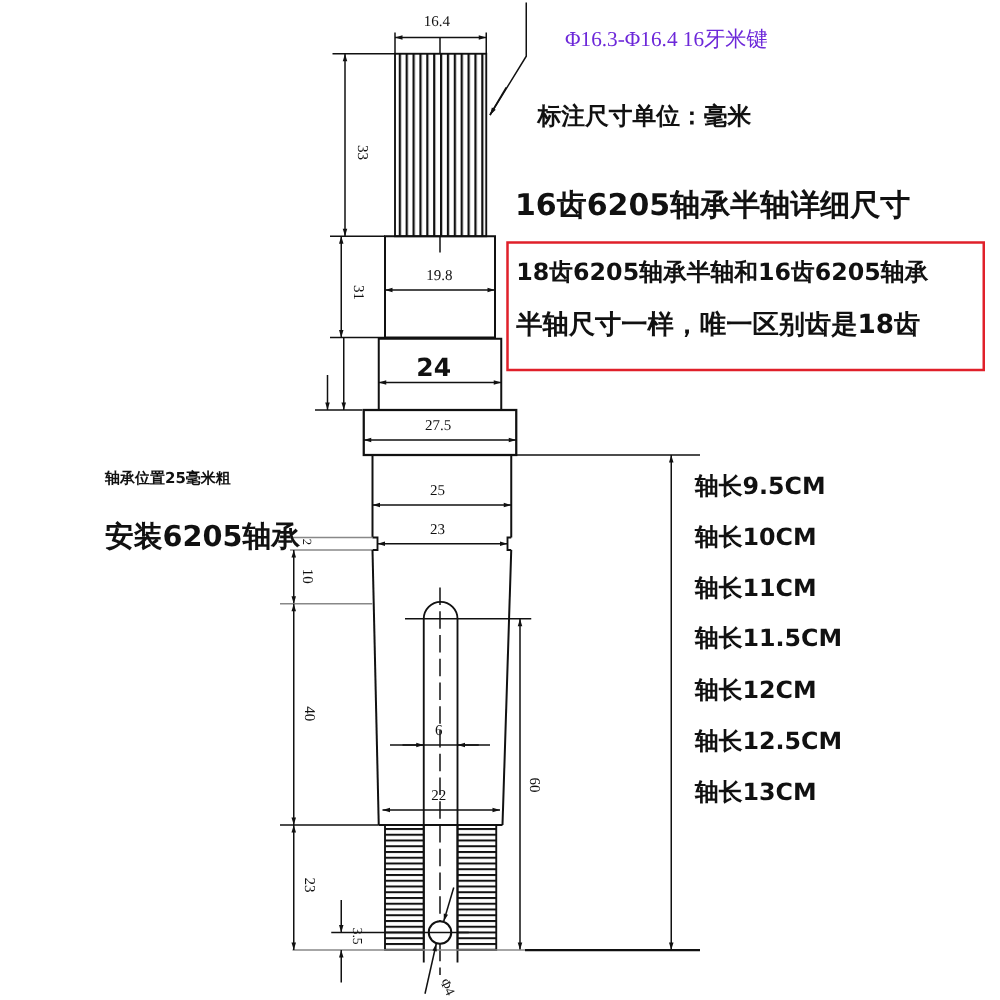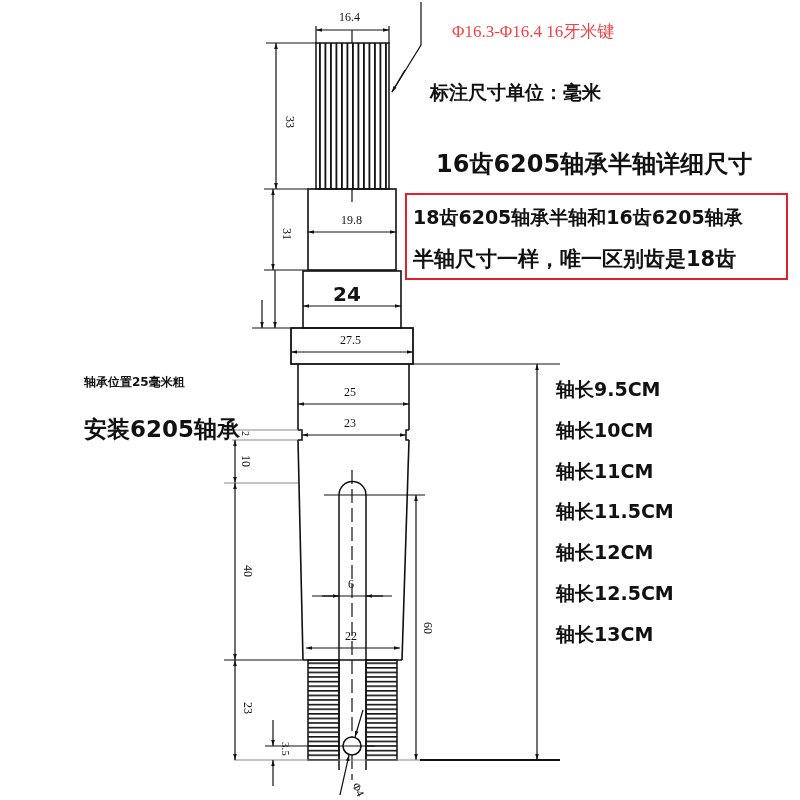--- a/index.html
+++ b/index.html
@@ -4,24 +4,24 @@
 <style>
   html, body { margin: 0; padding: 0; background: #ffffff; }
   body { width: 800px; height: 800px; position: relative; overflow: hidden;
          font-family: "DejaVu Sans", sans-serif; }
   #drawing { position: absolute; left: 0; top: 0; width: 800px; height: 800px; }
   .dimtxt { font-family: "Liberation Serif", serif; font-size: 12px; fill: #111; }
   .dimtxt-big { font-family: "DejaVu Sans", sans-serif; font-size: 20px; font-weight: bold; fill: #111; }
   .note { position: absolute; color: #111; font-weight: bold; white-space: nowrap;
           font-family: "DejaVu Sans", sans-serif; }
   .spec { position: absolute; left: 452px; top: 20px; font-family: "Liberation Serif", serif;
-          font-size: 17px; color: #ef4444; white-space: nowrap; }
+          font-size: 17px; color: #6d28d9; white-space: nowrap; }
   .unit { left: 430px; top: 80px; font-size: 19px; }
-  .title { left: 436px; top: 148px; font-size: 24px; }
-  .redbox { position: absolute; left: 405px; top: 193px; width: 383px; height: 87px;
+  .title { left: 412px; top: 148px; font-size: 24px; }
+  .redbox { position: absolute; left: 405px; top: 193px; width: 383px; height: 104px;
             border: 2px solid #e0202a; box-sizing: border-box; }
   .redbox .line1 { position: absolute; left: 6px; top: 10px; font-size: 19px; font-weight: bold; color: #111; white-space: nowrap; }
   .redbox .line2 { position: absolute; left: 6px; top: 50px; font-size: 21px; font-weight: bold; color: #111; white-space: nowrap; }
   .bearing1 { left: 84px; top: 374px; font-size: 12px; }
   .bearing2 { left: 84px; top: 414px; font-size: 23px; }
   .lengths { position: absolute; left: 556px; top: 376px; }
   .lengths .len { font-weight: bold; font-size: 19px; color: #111; height: 40.8px; line-height: 26px; white-space: nowrap; }
 </style>
 </head>
 <body>

